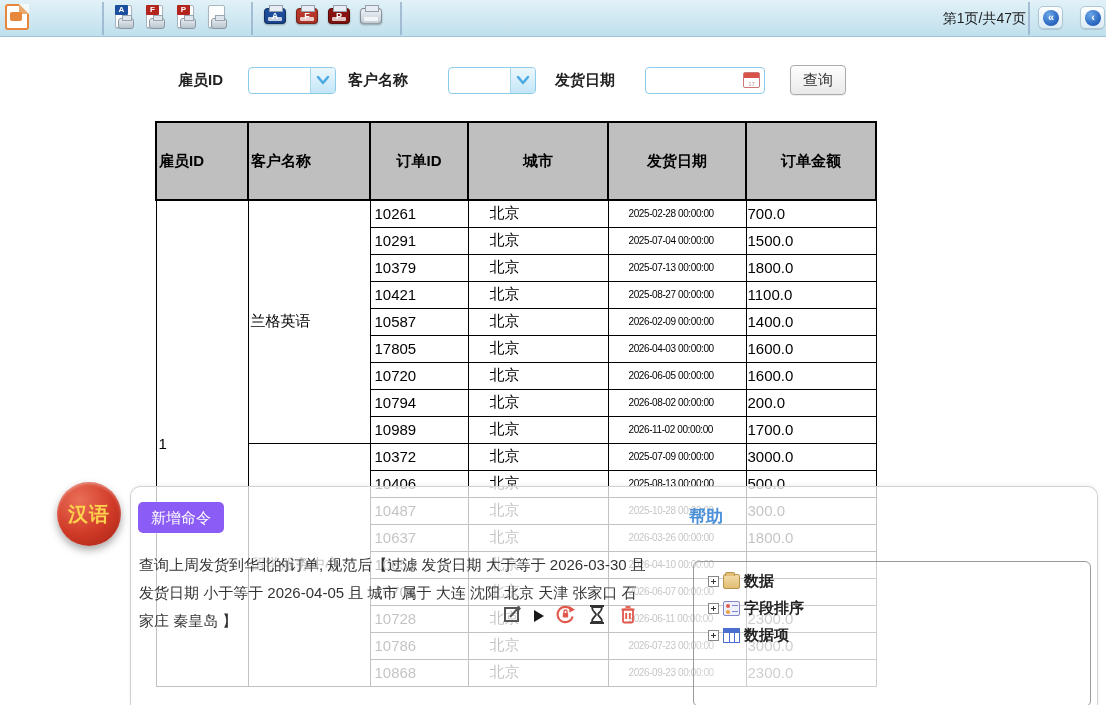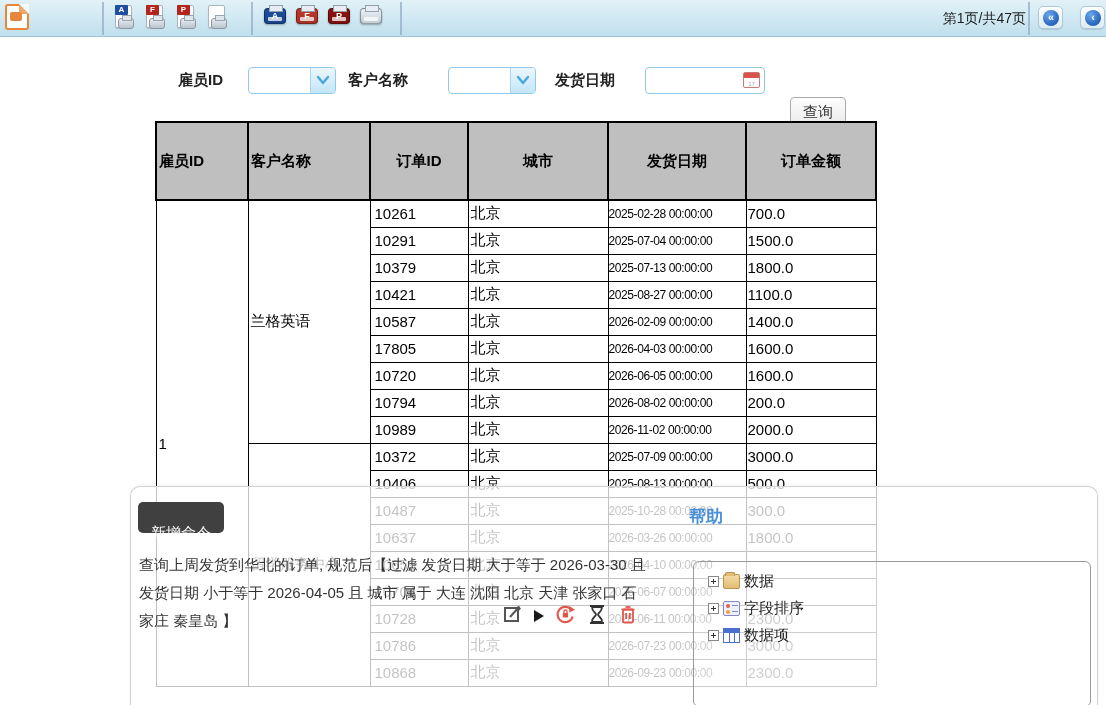--- a/index.html
+++ b/index.html
@@ -56,63 +56,63 @@
   .combo .dd svg { position:absolute; left:5px; top:7px; }
   .datefield { position:absolute; top:5px; width:120px; height:27px; background:#fff;
     border:1px solid #8ecbe8; border-radius:4px; cursor:text; }
   .cal-ic { position:absolute; right:4px; top:4px; width:17px; height:16px; background:#fff;
     border:1px solid #c77; border-radius:2px; cursor:pointer; }
   .cal-ic::before { content:""; position:absolute; left:0; top:0; right:0; height:5px; background:#d9534a; }
   .cal-ic::after { content:"17"; position:absolute; left:0; right:0; bottom:0px; font-size:6px;
     color:#b99; text-align:center; }
   .search-btn { position:absolute; top:3px; width:56px; height:30px; font-size:15px; color:#333;
     background:linear-gradient(#fefefe,#e9e9e9); border:1px solid #ababab; border-radius:4px;
-    text-align:center; line-height:28px; cursor:pointer; box-shadow:0 1px 1px rgba(0,0,0,.08);margin-top:32px; }
+    text-align:center; line-height:28px; cursor:pointer; box-shadow:0 1px 1px rgba(0,0,0,.08); }
 
   
   table.report { position:absolute; left:155px; top:121px; border-collapse:collapse;
     table-layout:fixed; width:720px; font-size:15px; color:#000; }
   table.report th, table.report td { border:1px solid #000; overflow:hidden; white-space:nowrap; }
   table.report th { border-width:2px; height:78px; font-size:15px; font-weight:600; background:#bfbfbf; }
   table.report td { height:27px; font-weight:normal; background:#fff; }
   th.h-emp { background:#5b9bd5; text-align:left; padding-left:2px; }
   th.h-cust { background:#a8d05a; text-align:left; padding-left:2px; }
   td.c-emp { vertical-align:middle; text-align:left; padding-left:2px; border-width:1px 1px 2px 2px; }
   td.c-cust { vertical-align:middle; text-align:left; padding-left:2px; }
   td.c-oid { padding-left:4px; }
-  td.c-city { padding-left:2px; }
-  td.c-date { padding-left:0; font-size:12px; letter-spacing:-0.4px; }
+  td.c-city { padding-left:21px; }
+  td.c-date { padding-left:20px; font-size:10px; letter-spacing:-0.4px; }
   td.c-amt { padding-left:1px; }
 
   
   .overlay-panel { position:absolute; left:130px; top:486px; width:968px; height:220px;
     background:rgba(255,255,255,.76); border:1px solid #d2d2d2; border-bottom:none;
     border-radius:10px 10px 0 0; box-shadow:0 -1px 4px rgba(0,0,0,.05); z-index:5; }
-  .new-cmd-btn { position:absolute; left:7px; top:15px; height:31px; padding:15px 13px;
-    background:#404040; color:#fff; font-size:15px; line-height:31px; border-radius:5px;
+  .new-cmd-btn { position:absolute; left:7px; top:15px; height:31px; padding:0 13px;
+    background:#8b5cf6; color:#fff; font-size:15px; line-height:31px; border-radius:5px;
     cursor:pointer; }
   .cmd-text { position:absolute; left:8px; top:64px; width:508px; font-size:15px; color:#333;
     line-height:28px; }
   .cmd-actions { position:absolute; left:372px; top:116px; height:26px; display:flex;
     align-items:center; gap:11px; }
   .cmd-actions .act { cursor:pointer; display:inline-block; }
   .play-tri { width:0; height:0; border-left:10px solid #1a1a1a; border-top:6px solid transparent;
     border-bottom:6px solid transparent; }
   .help-link { position:absolute; left:558px; top:18px; font-size:17px; font-weight:bold;
     color:#4a90d9; cursor:pointer; }
   .tree-box { position:absolute; left:562px; top:74px; width:398px; height:146px;
     border:1px solid #9a9a9a; border-radius:6px; background:rgba(255,255,255,.18); }
   .tree-item { position:relative; height:27px; margin-left:14px; display:flex; align-items:center;
     gap:4px; cursor:pointer; }
   .tree-item:first-child { margin-top:6px; }
   .expand-box { width:11px; height:11px; border:1px solid #888; background:#fff; position:relative;
     flex:0 0 11px; }
   .expand-box::before { content:""; position:absolute; left:2px; top:4px; width:5px; height:1px; background:#333; }
   .expand-box::after { content:""; position:absolute; left:4px; top:2px; width:1px; height:5px; background:#333; }
-  .tree-label { font-size:15px; color:#222; }
+  .tree-label { font-size:15px; color:#222;font-weight:bold; }
   .t-ic { width:17px; height:15px; position:relative; flex:0 0 17px; }
   .t-ic.folder { background:linear-gradient(#f3dba6,#e2bd74); border:1px solid #b8934c; border-radius:2px; }
   .t-ic.folder::before { content:""; position:absolute; left:1px; top:-3px; width:8px; height:3px;
     background:#e2bd74; border:1px solid #b8934c; border-bottom:none; border-radius:2px 2px 0 0; }
   .t-ic.sort { background:#eef0fb; border:1px solid #8486c8; border-radius:2px; }
   .t-ic.sort i { position:absolute; left:2px; width:4px; height:4px; border-radius:50%; }
   .t-ic.sort i:nth-child(1){ top:2px; background:#e05a4e; }
   .t-ic.sort i:nth-child(2){ top:8px; background:#eda13c; }
   .t-ic.sort::after { content:""; position:absolute; left:8px; top:3px; width:6px; height:1px;
     background:#8486c8; box-shadow:0 6px 0 #8486c8; }
@@ -284,21 +284,21 @@
         <tr>
           <td class="c-oid">10794</td>
           <td class="c-city">北京</td>
           <td class="c-date">2026-08-02 00:00:00</td>
           <td class="c-amt">200.0</td>
         </tr>
         <tr>
           <td class="c-oid">10989</td>
           <td class="c-city">北京</td>
           <td class="c-date">2026-11-02 00:00:00</td>
-          <td class="c-amt">2000.0</td>
+          <td class="c-amt">1700.0</td>
         </tr>
         <tr>
           <td class="c-cust" rowspan="9">留学服务中心</td>
           <td class="c-oid">10372</td>
           <td class="c-city">北京</td>
           <td class="c-date">2025-07-09 00:00:00</td>
           <td class="c-amt">3000.0</td>
         </tr>
         <tr>
           <td class="c-oid">10406</td>
@@ -407,14 +407,15 @@
           </div>
           <div class="tree-item">
             <div class="expand-box"></div>
             <div class="t-ic grid"></div>
             <span class="tree-label">数据项</span>
           </div>
         </div>
     </div>
   </div>
 
+  <div class="lang-badge">汉语</div>
 
 </div>
 
 </body></html>

